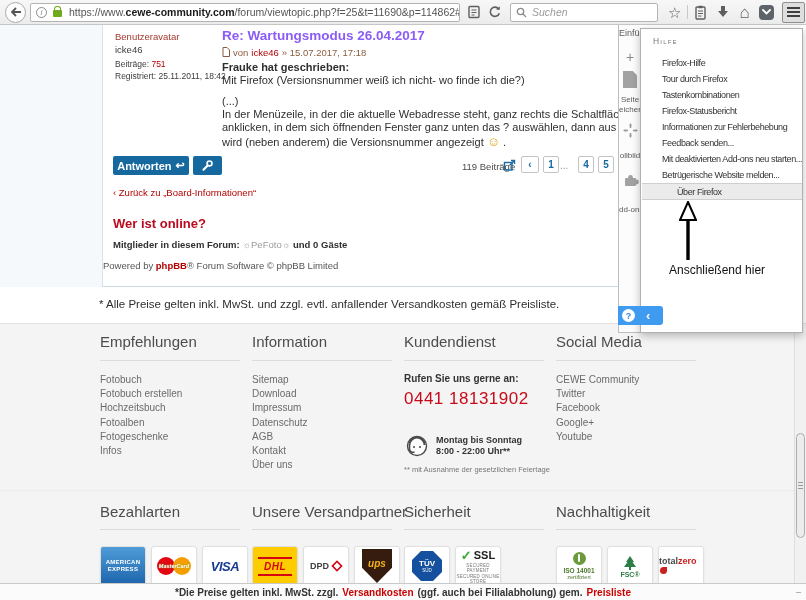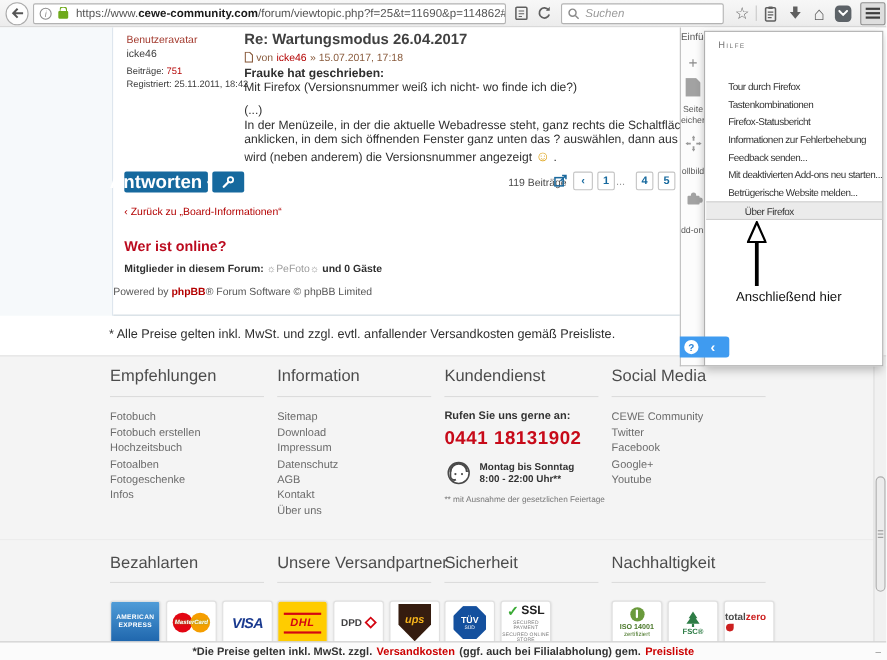--- a/index.html
+++ b/index.html
@@ -40,30 +40,30 @@
   .page { position:absolute; left:0; top:25px; width:806px; height:575px; background:#fff; }
   .leftstrip { left:0; top:0; width:103px; height:262px; background:#f6f9fb; border-right:1px solid #d8e2ea; }
   .contentbox { left:103px; top:0; width:693px; height:262px; background:#fff; border-bottom:1px solid #ccd7df; }
 
   .avaalt { left:115px; top:6px; font-size:9.5px; color:#a33a2e; }
   .avauser { left:115px; top:19px; font-size:9.5px; color:#3c3c3c; }
   .avaposts { left:115px; top:34px; font-size:8.5px; color:#3c3c3c; white-space:nowrap; }
   .avaposts b { color:#b30000; font-weight:normal; }
   .avareg { left:115px; top:46px; font-size:8.5px; color:#3c3c3c; white-space:nowrap; }
 
-  .ptitle { left:222px; top:3px; font-size:13.5px; font-weight:bold; color:#404040; }
+  .ptitle { left:222px; top:3px; font-size:13.5px; font-weight:bold; color:#8b5cf6; }
   .pmeta { left:222px; top:22px; font-size:9.5px; color:#8a5c3e; display:flex; align-items:flex-start; gap:3px; }
   .pmeta .author { color:#b30000; }
   .qauthor { left:222px; top:36px; font-size:11px; font-weight:bold; color:#2f2f2f; }
   .qtext { left:222px; top:49px; font-size:11px; color:#2f2f2f; }
   .bodyln { left:222px; font-size:11px; color:#2f2f2f; white-space:nowrap; width:470px; overflow:hidden; }
   .smiley { color:#dd9e0c; font-size:13px; line-height:11px; }
 
   .replybtn { left:113px; top:131px; width:76px; height:19px; background:#16699e; border-radius:2px;
-    color:#fff; font-size:17px; font-weight:bold; display:flex; align-items:center; justify-content:center; gap:4px; }
+    color:#fff; font-size:11px; font-weight:bold; display:flex; align-items:center; justify-content:center; gap:4px; }
   .wrenchbtn { left:193px; top:131px; width:29px; height:19px; background:#16699e; border-radius:2px;
     display:flex; align-items:center; justify-content:center; }
   .postcount { left:462px; top:136px; font-size:9.5px; color:#4a4a4a; }
   .extlink { left:503px; top:133px; }
   .pgbtn { top:131px; height:17px; background:#fff; border:1px solid #c4c4c4; border-radius:2px;
     color:#16699e; font-size:10px; font-weight:bold; display:flex; align-items:center; justify-content:center; }
   .pgellip { left:560px; top:135px; font-size:10px; color:#999; }
   .backlink { left:113px; top:162px; font-size:9.5px; color:#b30000; }
   .whotitle { left:113px; top:191px; font-size:13px; font-weight:bold; color:#bb0a1e; }
   .wholine { left:113px; top:214px; font-size:9.5px; color:#2f2f2f; font-weight:bold; }
@@ -73,21 +73,21 @@
 
   .pricenote { left:99px; top:273px; font-size:11.5px; color:#2e2e2e; }
 
   
   .footer1 { left:0; top:298px; width:806px; height:167px; background:#f4f4f4; border-top:1px solid #e2e2e2; }
   .fcol { position:absolute; top:9px; width:150px; }
   .fcol h3 { font-size:15px; font-weight:normal; color:#4c4c4c; }
   .fcol .rule { width:140px; border-top:1px solid #dcdcdc; margin:10px 0 12px 0; }
   .flink { font-size:10px; color:#6b6b6b; line-height:14.2px; }
   .callline { font-size:10px; font-weight:bold; color:#333; margin-bottom:5px; }
-  .phone { font-size:17px; font-weight:bold; color:#c70a19; letter-spacing:0.5px; margin-bottom:8px; }
+  .phone { font-size:17px; font-weight:normal; color:#c70a19; letter-spacing:0.5px; margin-bottom:24px; }
   .hoursrow { display:flex; align-items:center; gap:6px; margin-bottom:6px; }
   .hours { font-size:9px; font-weight:bold; color:#333; line-height:11.5px; }
   .hoursnote { font-size:7.5px; color:#777; }
 
   
   .footer2 { left:0; top:465px; width:806px; height:93px; background:#f4f4f4; border-top:1px solid #ececec; }
   .f2col { position:absolute; top:12px; }
   .f2col h3 { font-size:15px; font-weight:normal; color:#4c4c4c; }
   .f2col .rule { width:140px; border-top:1px solid #dcdcdc; margin:9px 0 0 0; }
   .cards { position:absolute; top:55px; display:flex; gap:5px; }
@@ -474,20 +474,21 @@
       <div class="sl" style="top:180px;font-size:8px">dd-ons</div>
     </div>
 
     <div class="ab bluebar">
       <div class="qcirc">?</div>
       <div class="bback">‹</div>
     </div>
 
     <div class="ab helppanel">
       <div class="hp-header">Hilfe</div>
+      <div class="hp-item" style="top:26px">Firefox-Hilfe</div>
       <div class="hp-item" style="top:42px">Tour durch Firefox</div>
       <div class="hp-item" style="top:58px">Tastenkombinationen</div>
       <div class="hp-item" style="top:74px">Firefox-Statusbericht</div>
       <div class="hp-item" style="top:90px">Informationen zur Fehlerbehebung</div>
       <div class="hp-item" style="top:106px">Feedback senden...</div>
       <div class="hp-item" style="top:122px">Mit deaktivierten Add-ons neu starten...</div>
       <div class="hp-item" style="top:138px">Betrügerische Website melden...</div>
       <div class="hp-item hl" style="top:154px">Über Firefox</div>
       <svg class="arrowsvg" width="18" height="60" viewBox="0 0 18 60">
         <polygon points="9,1 17,19 1,19" fill="#fff" stroke="#000" stroke-width="2"></polygon>

